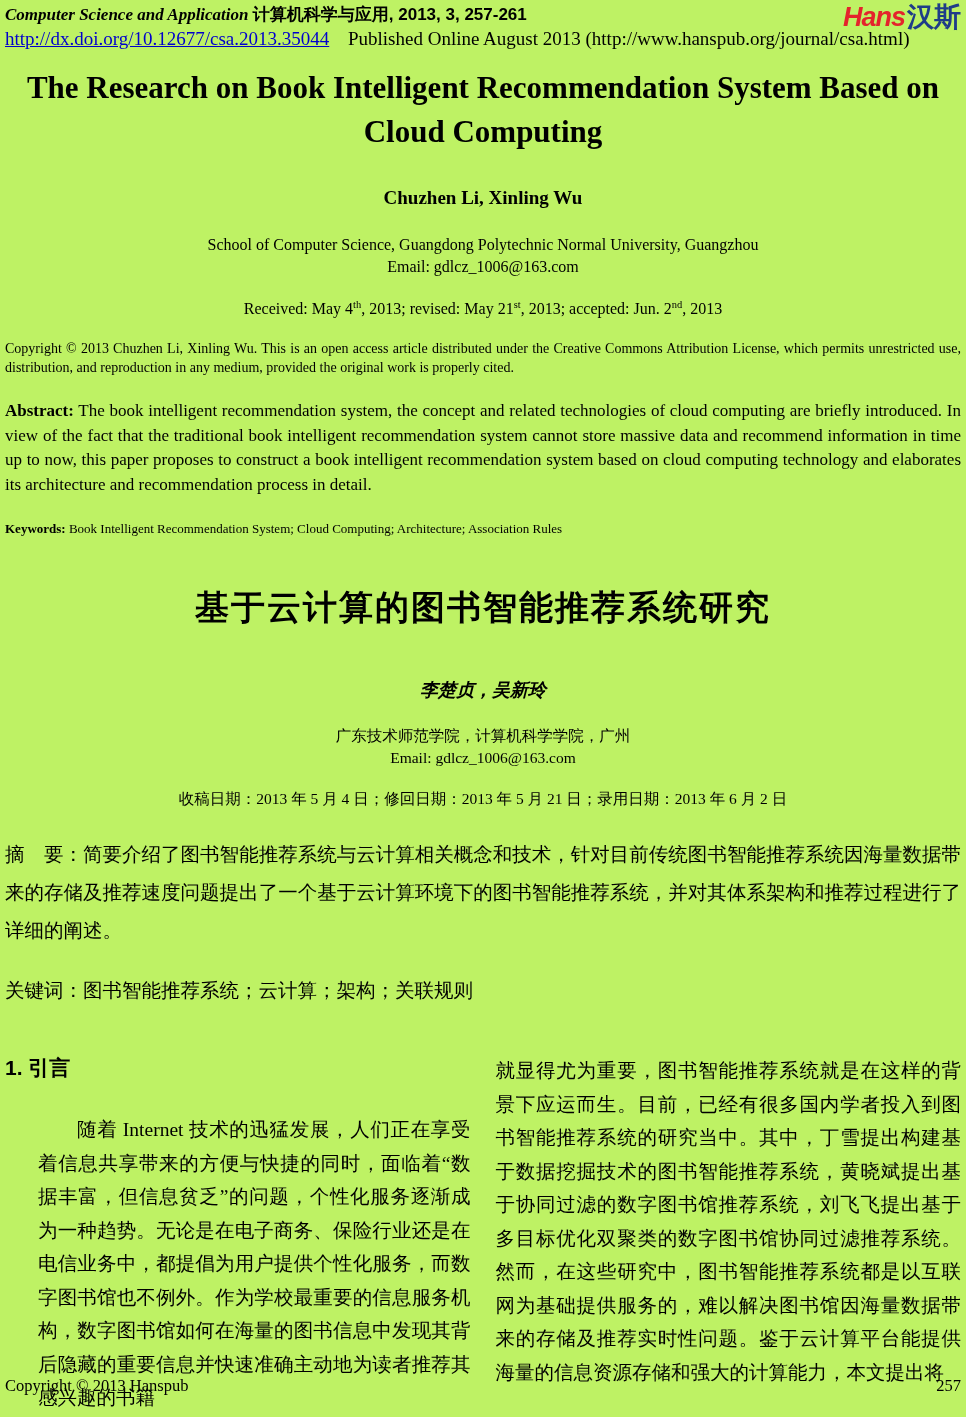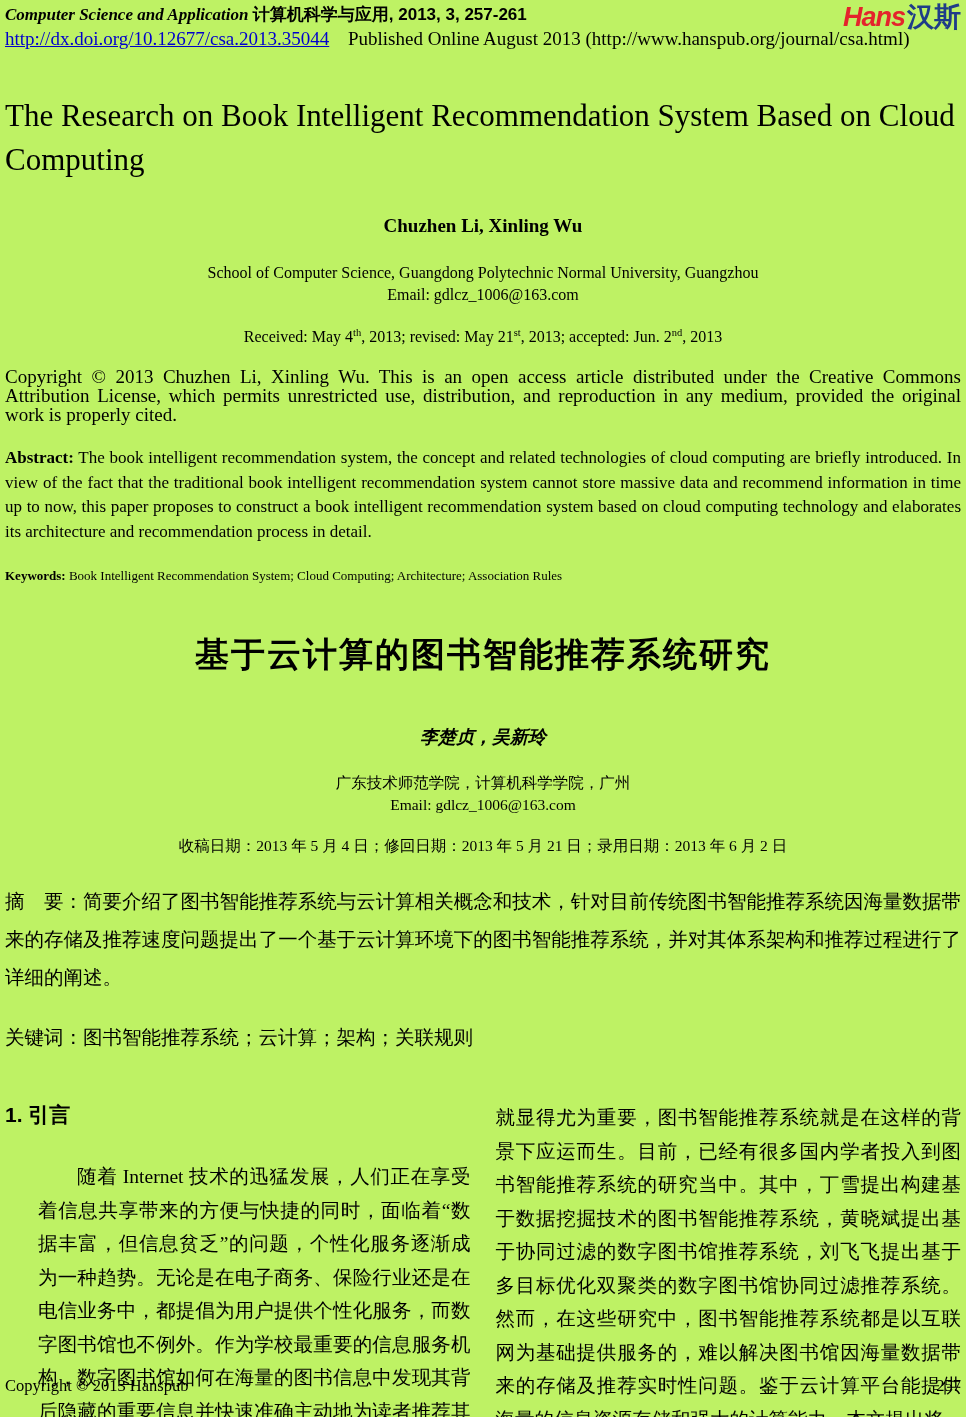--- a/index.html
+++ b/index.html
@@ -20,28 +20,28 @@
   .journal-en{font-style:italic;}
   .journal-zh{font-family:"Liberation Sans","DejaVu Sans",sans-serif;font-weight:bold;}
   .mast-line2{font-size:19px;line-height:22px;margin-top:2px;}
   .doi-link{color:#0000cc;text-decoration:underline;cursor:pointer;}
   .published{color:#000;margin-left:14px;}
   .logo{position:absolute;top:-2px;right:0;font-family:"Liberation Sans","DejaVu Sans",sans-serif;font-weight:bold;font-size:27px;line-height:30px;white-space:nowrap;}
   .logo-hans{color:var(--logo-red,#e4232c);font-style:italic;letter-spacing:-1px;}
   .logo-zh{color:var(--logo-blue,#1f3c88);margin-left:2px;}
   
   .title-en{
-    margin:44px 0 0 0;text-align:left;font-size:31px;line-height:1.42;
-    font-weight:normal;font-family:"Liberation Serif","DejaVu Serif",serif;
+    margin:16px 0 0 0;text-align:center;font-size:31px;line-height:1.42;
+    font-weight:bold;font-family:"Liberation Serif","DejaVu Serif",serif;
   }
   .authors-en{margin-top:33px;text-align:center;font-size:19px;font-weight:bold;}
   .affil-en{margin-top:25px;text-align:center;font-size:16px;line-height:22px;}
   .received{margin-top:21px;text-align:center;font-size:16px;}
   .received sup{font-size:10.5px;}
-  .copyright{margin:21px 0 0 0;font-size:19px;line-height:19px;text-align:justify;}
+  .copyright{margin:21px 0 0 0;font-size:14px;line-height:19px;text-align:justify;}
   .abstract{margin:22px 0 0 0;font-size:17px;line-height:24.5px;text-align:justify;}
   .abstract b,.keywords b{font-weight:bold;}
   .keywords{margin:20px 0 0 0;font-size:13px;line-height:24px;text-align:left;}
   
   .title-zh{
     margin:46px 0 0 0;text-align:center;font-size:34px;line-height:1.2;font-weight:bold;
     font-family:"Liberation Sans","DejaVu Sans",sans-serif;letter-spacing:2px;
   }
   .authors-zh{margin-top:50px;text-align:center;font-size:18px;font-weight:bold;font-style:italic;}
   .affil-zh{margin-top:23px;text-align:center;font-size:15.5px;line-height:22px;}

